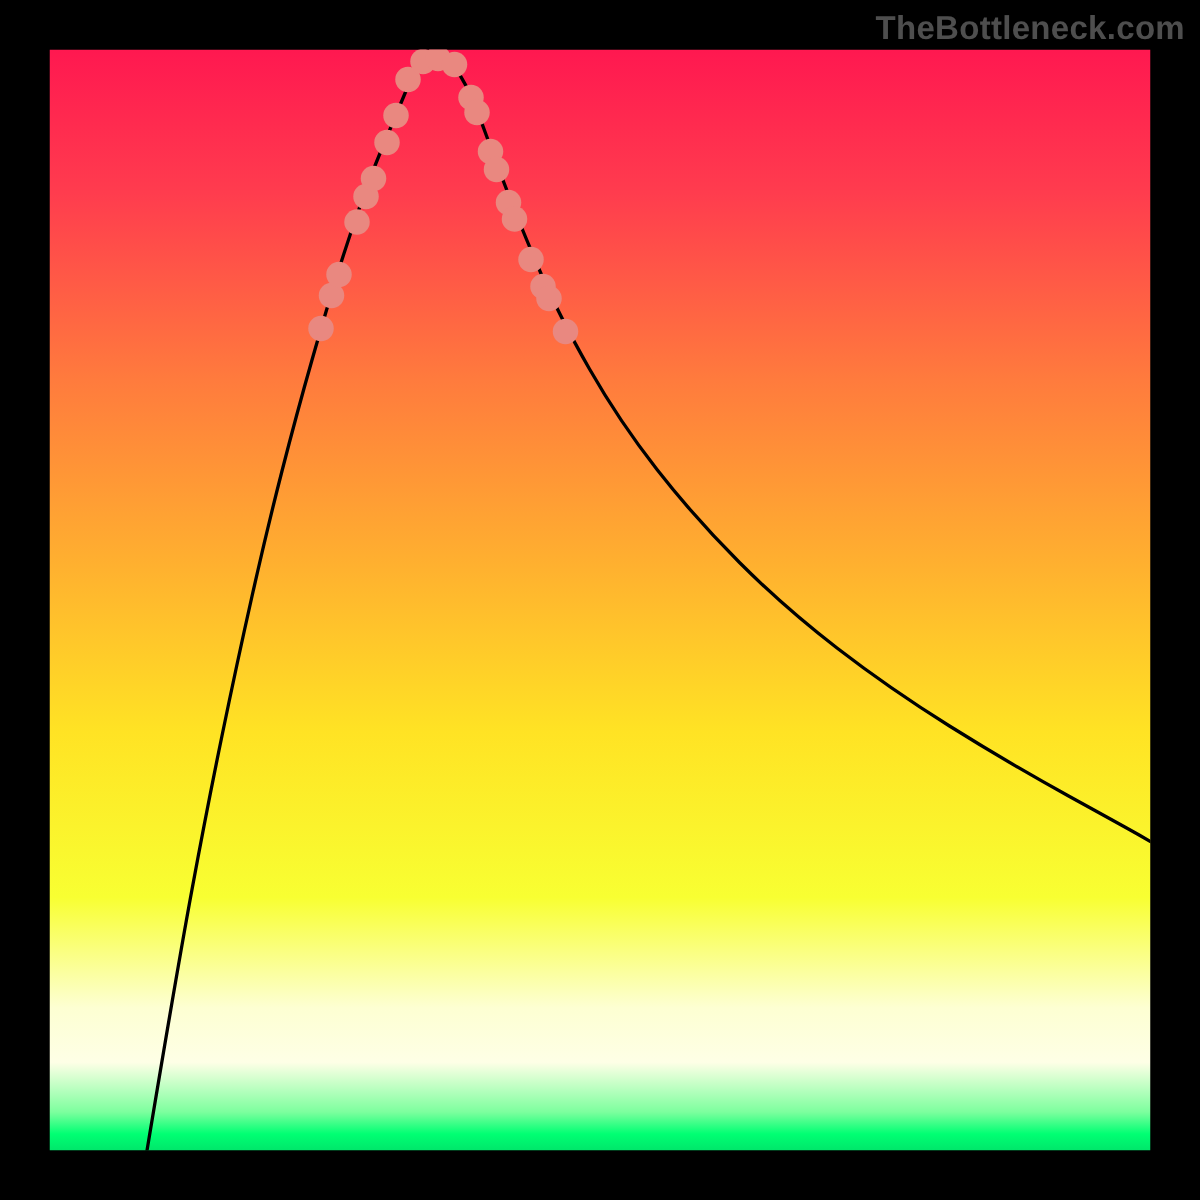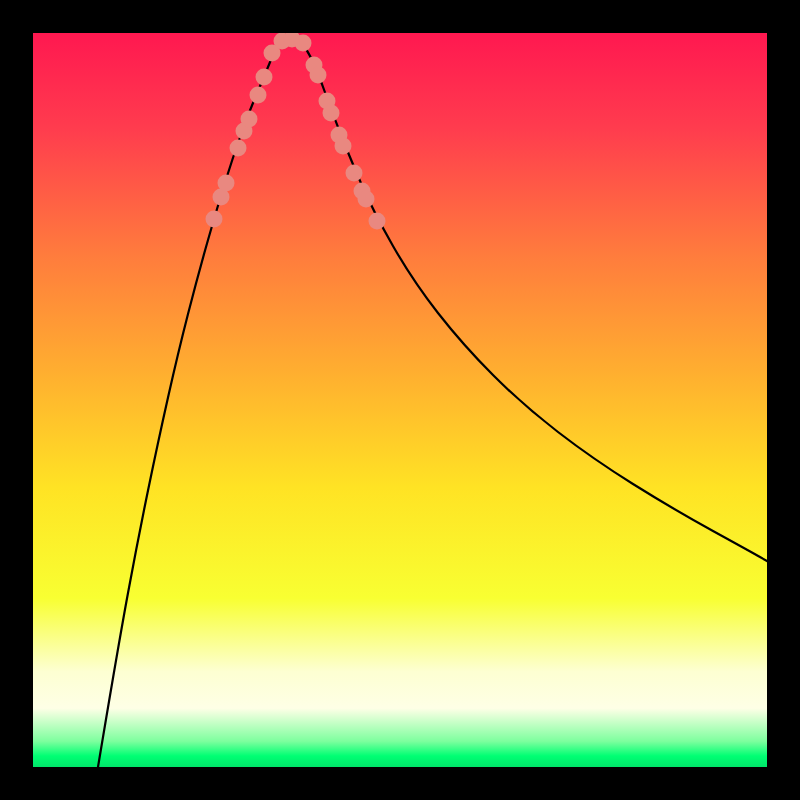--- a/index.html
+++ b/index.html
@@ -30,20 +30,21 @@
     position: absolute;
     left: 33px;
     top: 33px;
     width: 734px;
     height: 734px;
   }
 </style>
 </head>
 <body>
 <div class="container">
+  <div class="watermark">TheBottleneck.com</div>
   <svg class="plot" viewBox="0 0 734 734" preserveAspectRatio="none">
     <defs>
       <linearGradient id="bg-grad" x1="0" y1="0" x2="0" y2="1">
         <stop offset="0" stop-color="#ff1850"></stop>
         <stop offset="0.13" stop-color="#ff3c4e"></stop>
         <stop offset="0.30" stop-color="#ff7b3d"></stop>
         <stop offset="0.47" stop-color="#ffb12f"></stop>
         <stop offset="0.62" stop-color="#ffe324"></stop>
         <stop offset="0.77" stop-color="#f8ff32"></stop>
         <stop offset="0.84" stop-color="#fbffa2"></stop>

